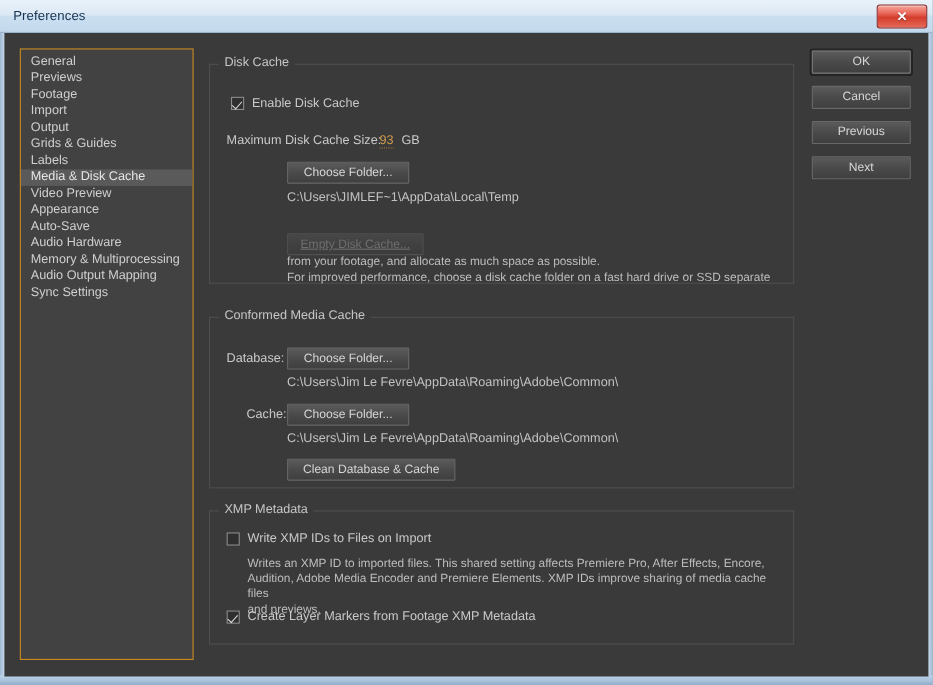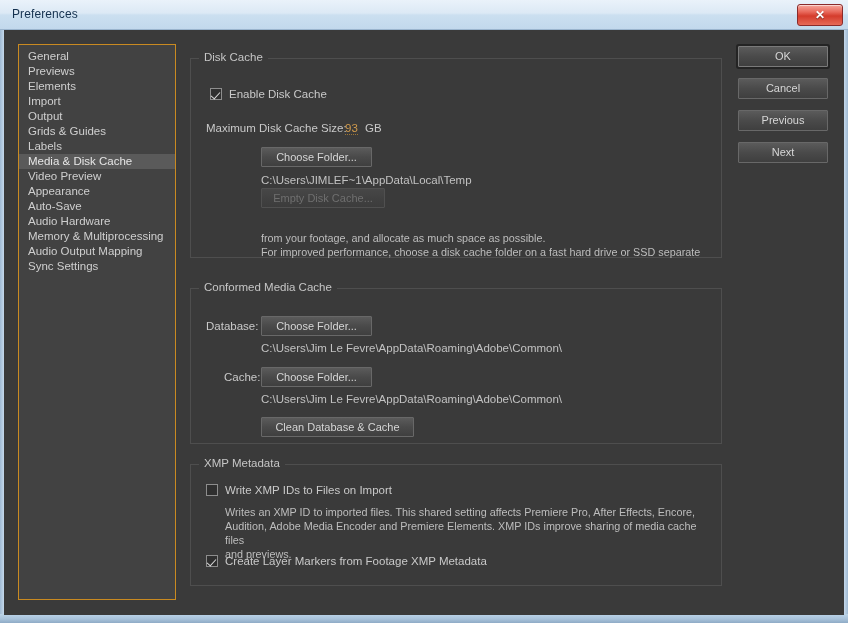--- a/index.html
+++ b/index.html
@@ -273,21 +273,21 @@
       <div id="close-glyph">✕</div>
     </div>
   </div>
 
   <div id="client">
 
     <div id="sidebar">
       <div id="side-list">
           <div class="side-item"><span>General</span></div>
           <div class="side-item"><span>Previews</span></div>
-          <div class="side-item"><span>Elements</span></div>
+          <div class="side-item"><span>Footage</span></div>
           <div class="side-item"><span>Import</span></div>
           <div class="side-item"><span>Output</span></div>
           <div class="side-item"><span>Grids &amp; Guides</span></div>
           <div class="side-item"><span>Labels</span></div>
           <div class="side-item selected"><span>Media &amp; Disk Cache</span></div>
           <div class="side-item"><span>Video Preview</span></div>
           <div class="side-item"><span>Appearance</span></div>
           <div class="side-item"><span>Auto-Save</span></div>
           <div class="side-item"><span>Audio Hardware</span></div>
           <div class="side-item"><span>Memory &amp; Multiprocessing</span></div>
@@ -307,21 +307,21 @@
         <span class="cb-label">Enable Disk Cache</span>
       </div>
 
       <div class="lbl" style="left:16px; top:78px;">Maximum Disk Cache Size:</div>
       <div class="scrub" style="left:155px; top:78px;">93</div>
       <div class="lbl" style="left:175px; top:78px;">GB</div>
 
       <div class="btn" style="left:71px; top:103px; width:111px;">Choose Folder...</div>
       <div class="path" style="left:71px; top:130px;">C:\Users\JIMLEF~1\AppData\Local\Temp</div>
 
-      <div class="btn disabled" style="left:71px; top:144px; width:124px;">Empty Disk Cache...</div>
+      <div class="btn disabled" style="left:71px; top:168px; width:124px;text-decoration:underline;">Empty Disk Cache...</div>
 
       <div class="desc" style="left:71px; top:187px; width:460px;">
         <div>from your footage, and allocate as much space as possible.</div>
         <div>For improved performance, choose a disk cache folder on a fast hard drive or SSD separate</div>
       </div>
 
       <div class="group" id="grp-conformed">
         <div class="group-label">Conformed Media Cache</div>
       </div>
 

